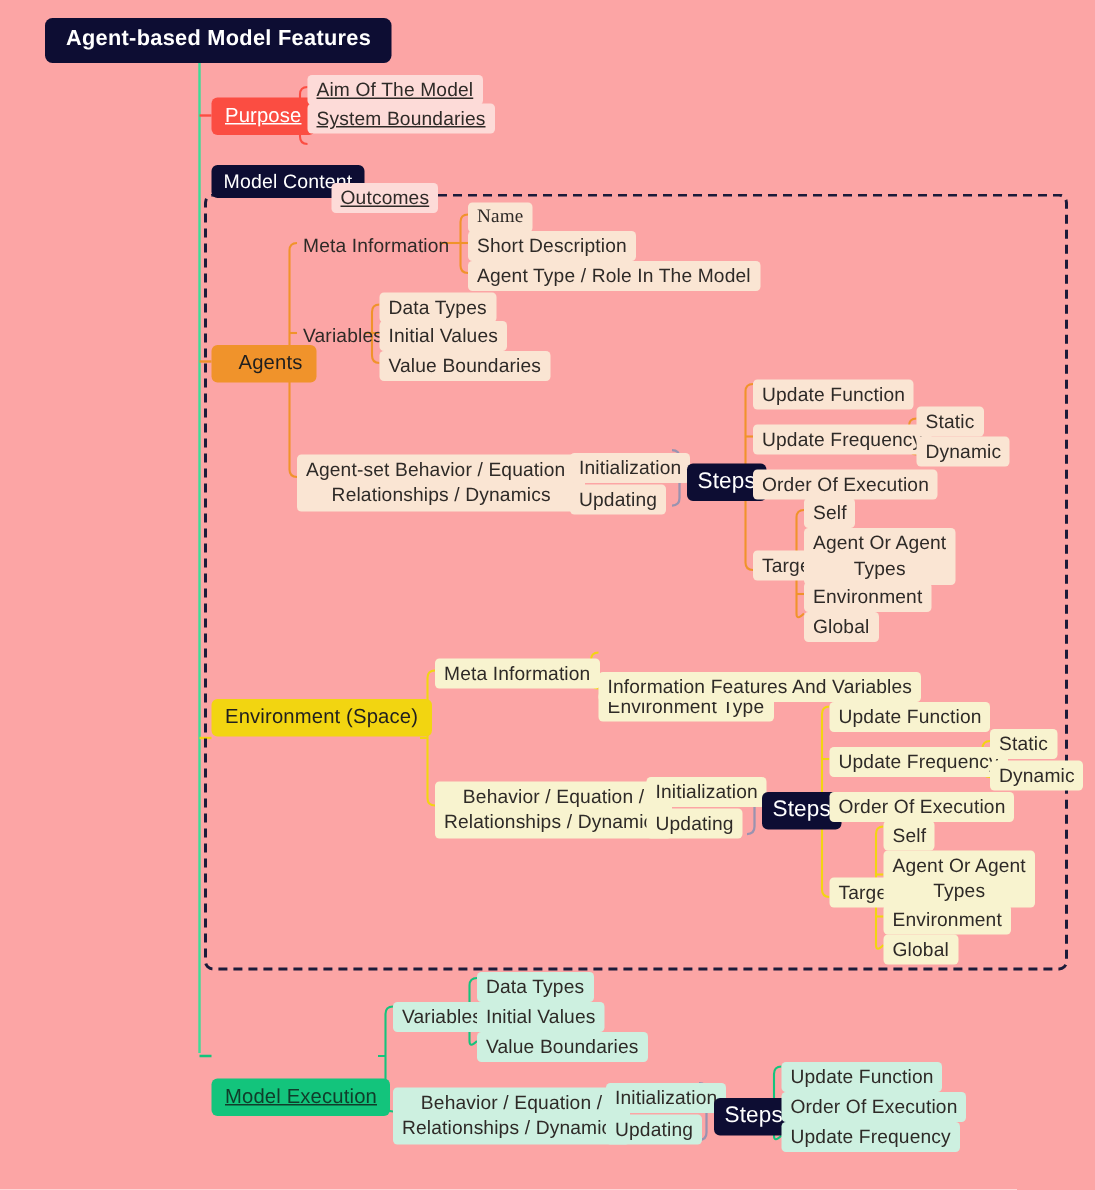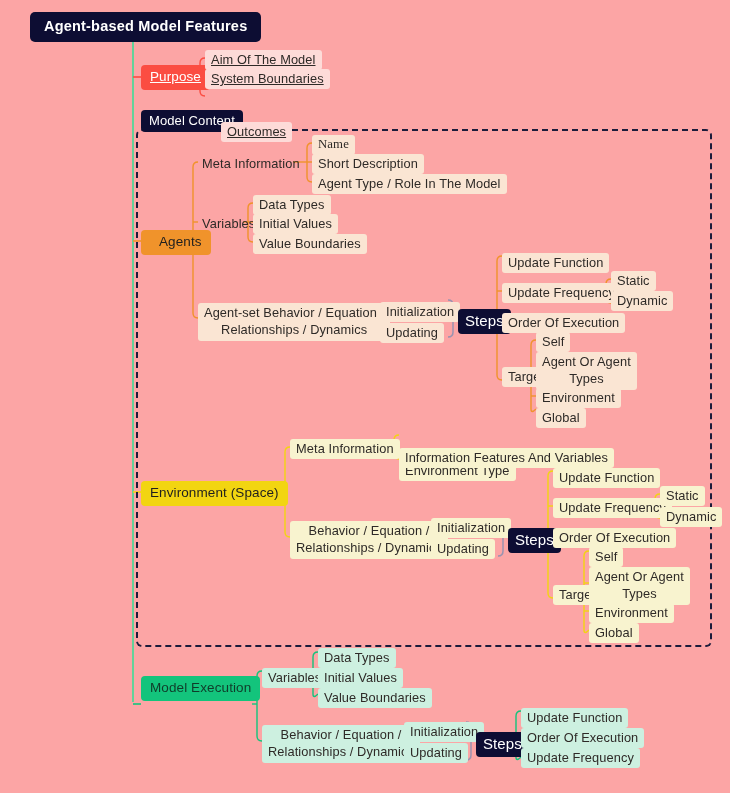--- a/index.html
+++ b/index.html
@@ -217,21 +217,21 @@
   <div class="node leaf tint-orange" style="left:611px; top:271px;">Static</div>
   <div class="node leaf tint-orange" style="left:611px; top:291px;">Dynamic</div>
   <div class="node leaf tint-orange" style="left:502px; top:313px;">Order Of Execution</div>
   <div class="node leaf tint-orange" style="left:502px; top:367px;">Target</div>
   <div class="node leaf tint-orange" style="left:536px; top:332px;">Self</div>
   <div class="node leaf tint-orange two-line" style="left:536px; top:352px;">Agent Or Agent
 Types</div>
   <div class="node leaf tint-orange" style="left:536px; top:388px;">Environment</div>
   <div class="node leaf tint-orange" style="left:536px; top:408px;">Global</div>
 
-  <div class="node l1 env" style="left:141px; top:481px;">Environment (Space)</div>
+  <div class="node l1 env" style="left:141px; top:466px;">Environment (Space)</div>
 
   <div class="node leaf tint-yellow" style="left:290px; top:439px;">Meta Information</div>
   <div class="node leaf tint-yellow" style="left:399px; top:427px;margin-top:34px;">Environment Type</div>
   <div class="node leaf tint-yellow" style="left:399px; top:448px;">Information Features And Variables</div>
 
   <div class="node leaf tint-yellow two-line" style="left:290px; top:521px;">Behavior / Equation /
 Relationships / Dynamics</div>
   <div class="node leaf tint-yellow" style="left:431px; top:518px;">Initialization</div>
   <div class="node leaf tint-yellow" style="left:431px; top:539px;">Updating</div>
   <div class="node steps-badge" style="left:508px; top:528px;">Steps</div>
@@ -241,21 +241,21 @@
   <div class="node leaf tint-yellow" style="left:660px; top:486px;">Static</div>
   <div class="node leaf tint-yellow" style="left:660px; top:507px;">Dynamic</div>
   <div class="node leaf tint-yellow" style="left:553px; top:528px;">Order Of Execution</div>
   <div class="node leaf tint-yellow" style="left:553px; top:585px;">Target</div>
   <div class="node leaf tint-yellow" style="left:589px; top:547px;">Self</div>
   <div class="node leaf tint-yellow two-line" style="left:589px; top:567px;">Agent Or Agent
 Types</div>
   <div class="node leaf tint-yellow" style="left:589px; top:603px;">Environment</div>
   <div class="node leaf tint-yellow" style="left:589px; top:623px;">Global</div>
 
-  <div class="node l1 exec" style="left:141px; top:676px;">Model Execution</div>
+  <div class="node l1 exec" style="left:141px; top:719px;text-decoration:underline;">Model Execution</div>
 
   <div class="node leaf tint-green" style="left:262px; top:668px;">Variables</div>
   <div class="node leaf tint-green" style="left:318px; top:648px;">Data Types</div>
   <div class="node leaf tint-green" style="left:318px; top:668px;">Initial Values</div>
   <div class="node leaf tint-green" style="left:318px; top:688px;">Value Boundaries</div>
 
   <div class="node leaf tint-green two-line" style="left:262px; top:725px;">Behavior / Equation /
 Relationships / Dynamics</div>
   <div class="node leaf tint-green" style="left:404px; top:722px;">Initialization</div>
   <div class="node leaf tint-green" style="left:404px; top:743px;">Updating</div>

